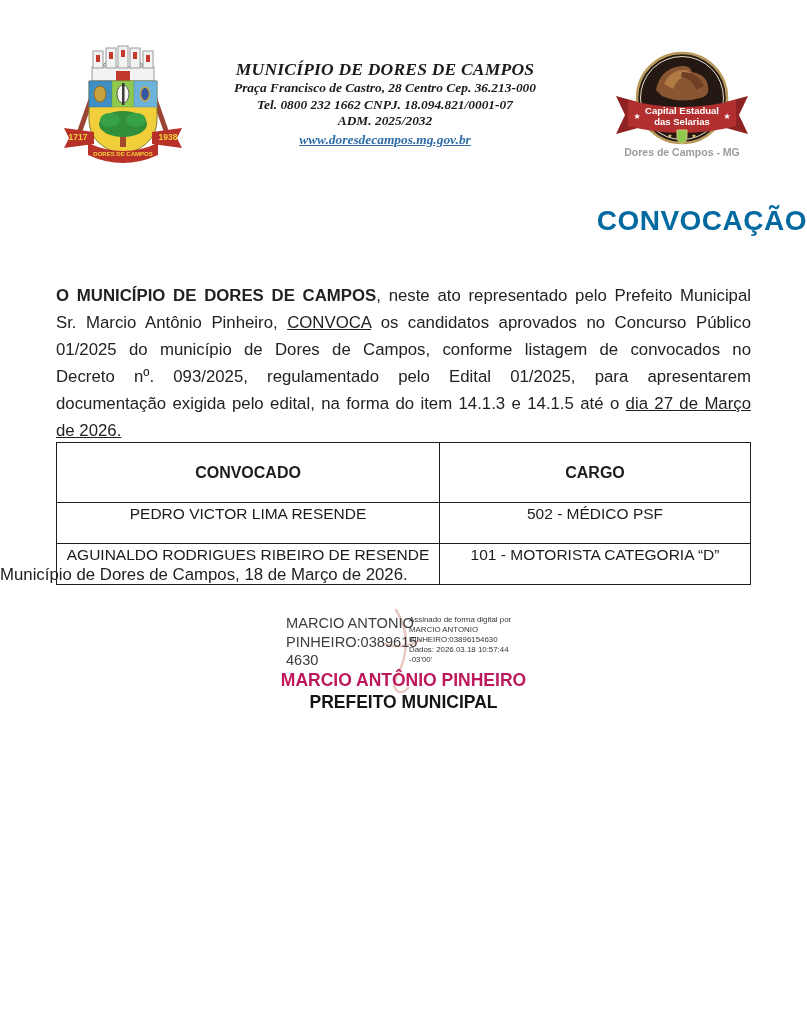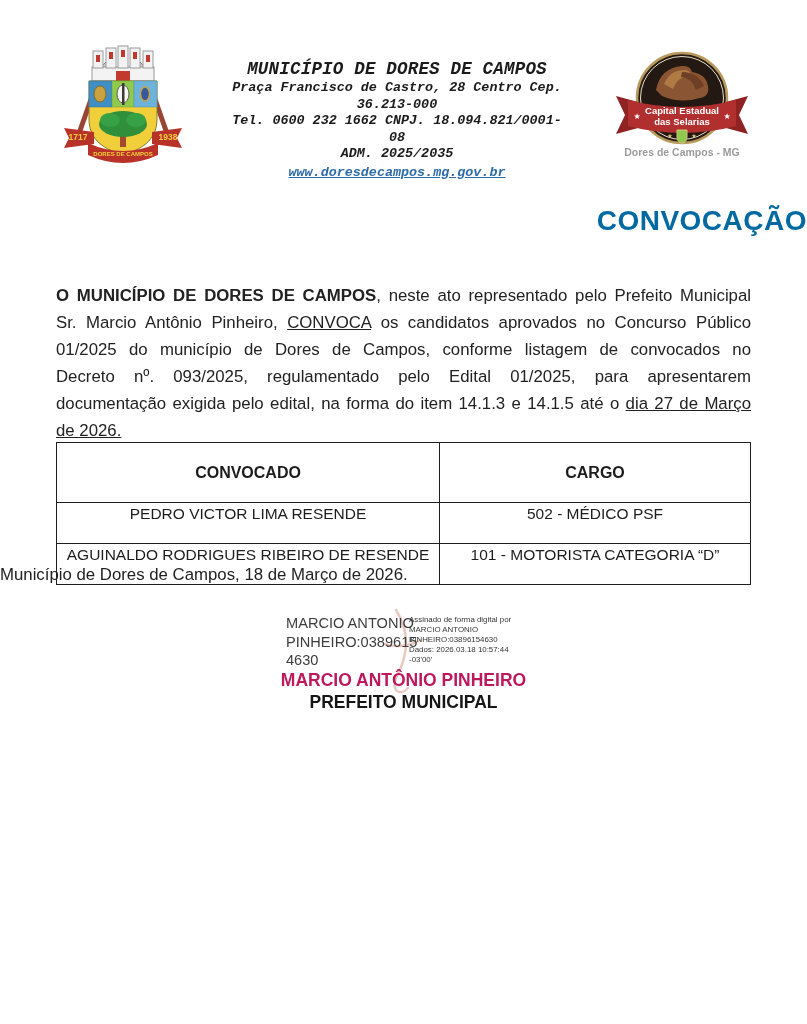--- a/index.html
+++ b/index.html
@@ -7,23 +7,23 @@
     position:relative;
     width:807px;height:1024px;
     background:#ffffff;
     font-family:"Liberation Sans", sans-serif;
     color:#1c1c1c;
     overflow:hidden;
   }
   
   .coa{position:absolute;left:58px;top:40px;}
   .muni{
-    position:absolute;left:228px;top:58px;width:338px;
+    position:absolute;left:216px;top:58px;width:338px;
     text-align:center;
-    font-family:Liberation Mono, monospace;
+    font-family:Liberation Serif, serif;
     font-style:italic;font-weight:bold;color:#1b1b1b;
   }
   .muni-name{font-size:17.5px;line-height:22px;letter-spacing:0.2px;}
   .muni-line{font-size:13.4px;line-height:16.5px;}
   .muni-link{
     display:inline-block;font-size:13.4px;line-height:17px;
     color:#2e6ca6;text-decoration:underline;cursor:pointer;
   }
   .seal{position:absolute;left:612px;top:50px;}
   
@@ -129,22 +129,22 @@
 
     <g>
       <path d="M30 103 q35 16 70 0 l0 12 q-35 16 -70 0 z" fill="#b83229"></path>
       <text x="65" y="116" font-size="6" fill="#f3d03a" text-anchor="middle" font-family="Liberation Sans, sans-serif" font-weight="bold">DORES DE CAMPOS</text>
     </g>
   </svg>
 
   <div class="muni">
     <div class="muni-name">MUNICÍPIO DE DORES DE CAMPOS</div>
     <div class="muni-line">Praça Francisco de Castro, 28 Centro Cep. 36.213-000</div>
-    <div class="muni-line">Tel. 0600 232 1662 CNPJ. 18.094.821/0001-08</div>
-    <div class="muni-line">ADM. 2025/2035</div>
+    <div class="muni-line">Tel. 0800 232 1662 CNPJ. 18.094.821/0001-07</div>
+    <div class="muni-line">ADM. 2025/2032</div>
     <a class="muni-link">www.doresdecampos.mg.gov.br</a>
   </div>
 
   <svg class="seal" width="140" height="112" viewBox="0 0 140 112">
     <circle cx="70" cy="48" r="45" fill="#241812"></circle>
     <circle cx="70" cy="48" r="45" fill="none" stroke="#b79a5c" stroke-width="2.5"></circle>
     <circle cx="70" cy="48" r="41.5" fill="none" stroke="#e8dfc8" stroke-width="1"></circle>
 
     <g>
       <path d="M44 40 q4 -22 26 -24 q8 -1 10 6 q14 2 16 14 q2 10 -8 12 q-20 6 -38 -2 z" fill="#8a5533"></path>

